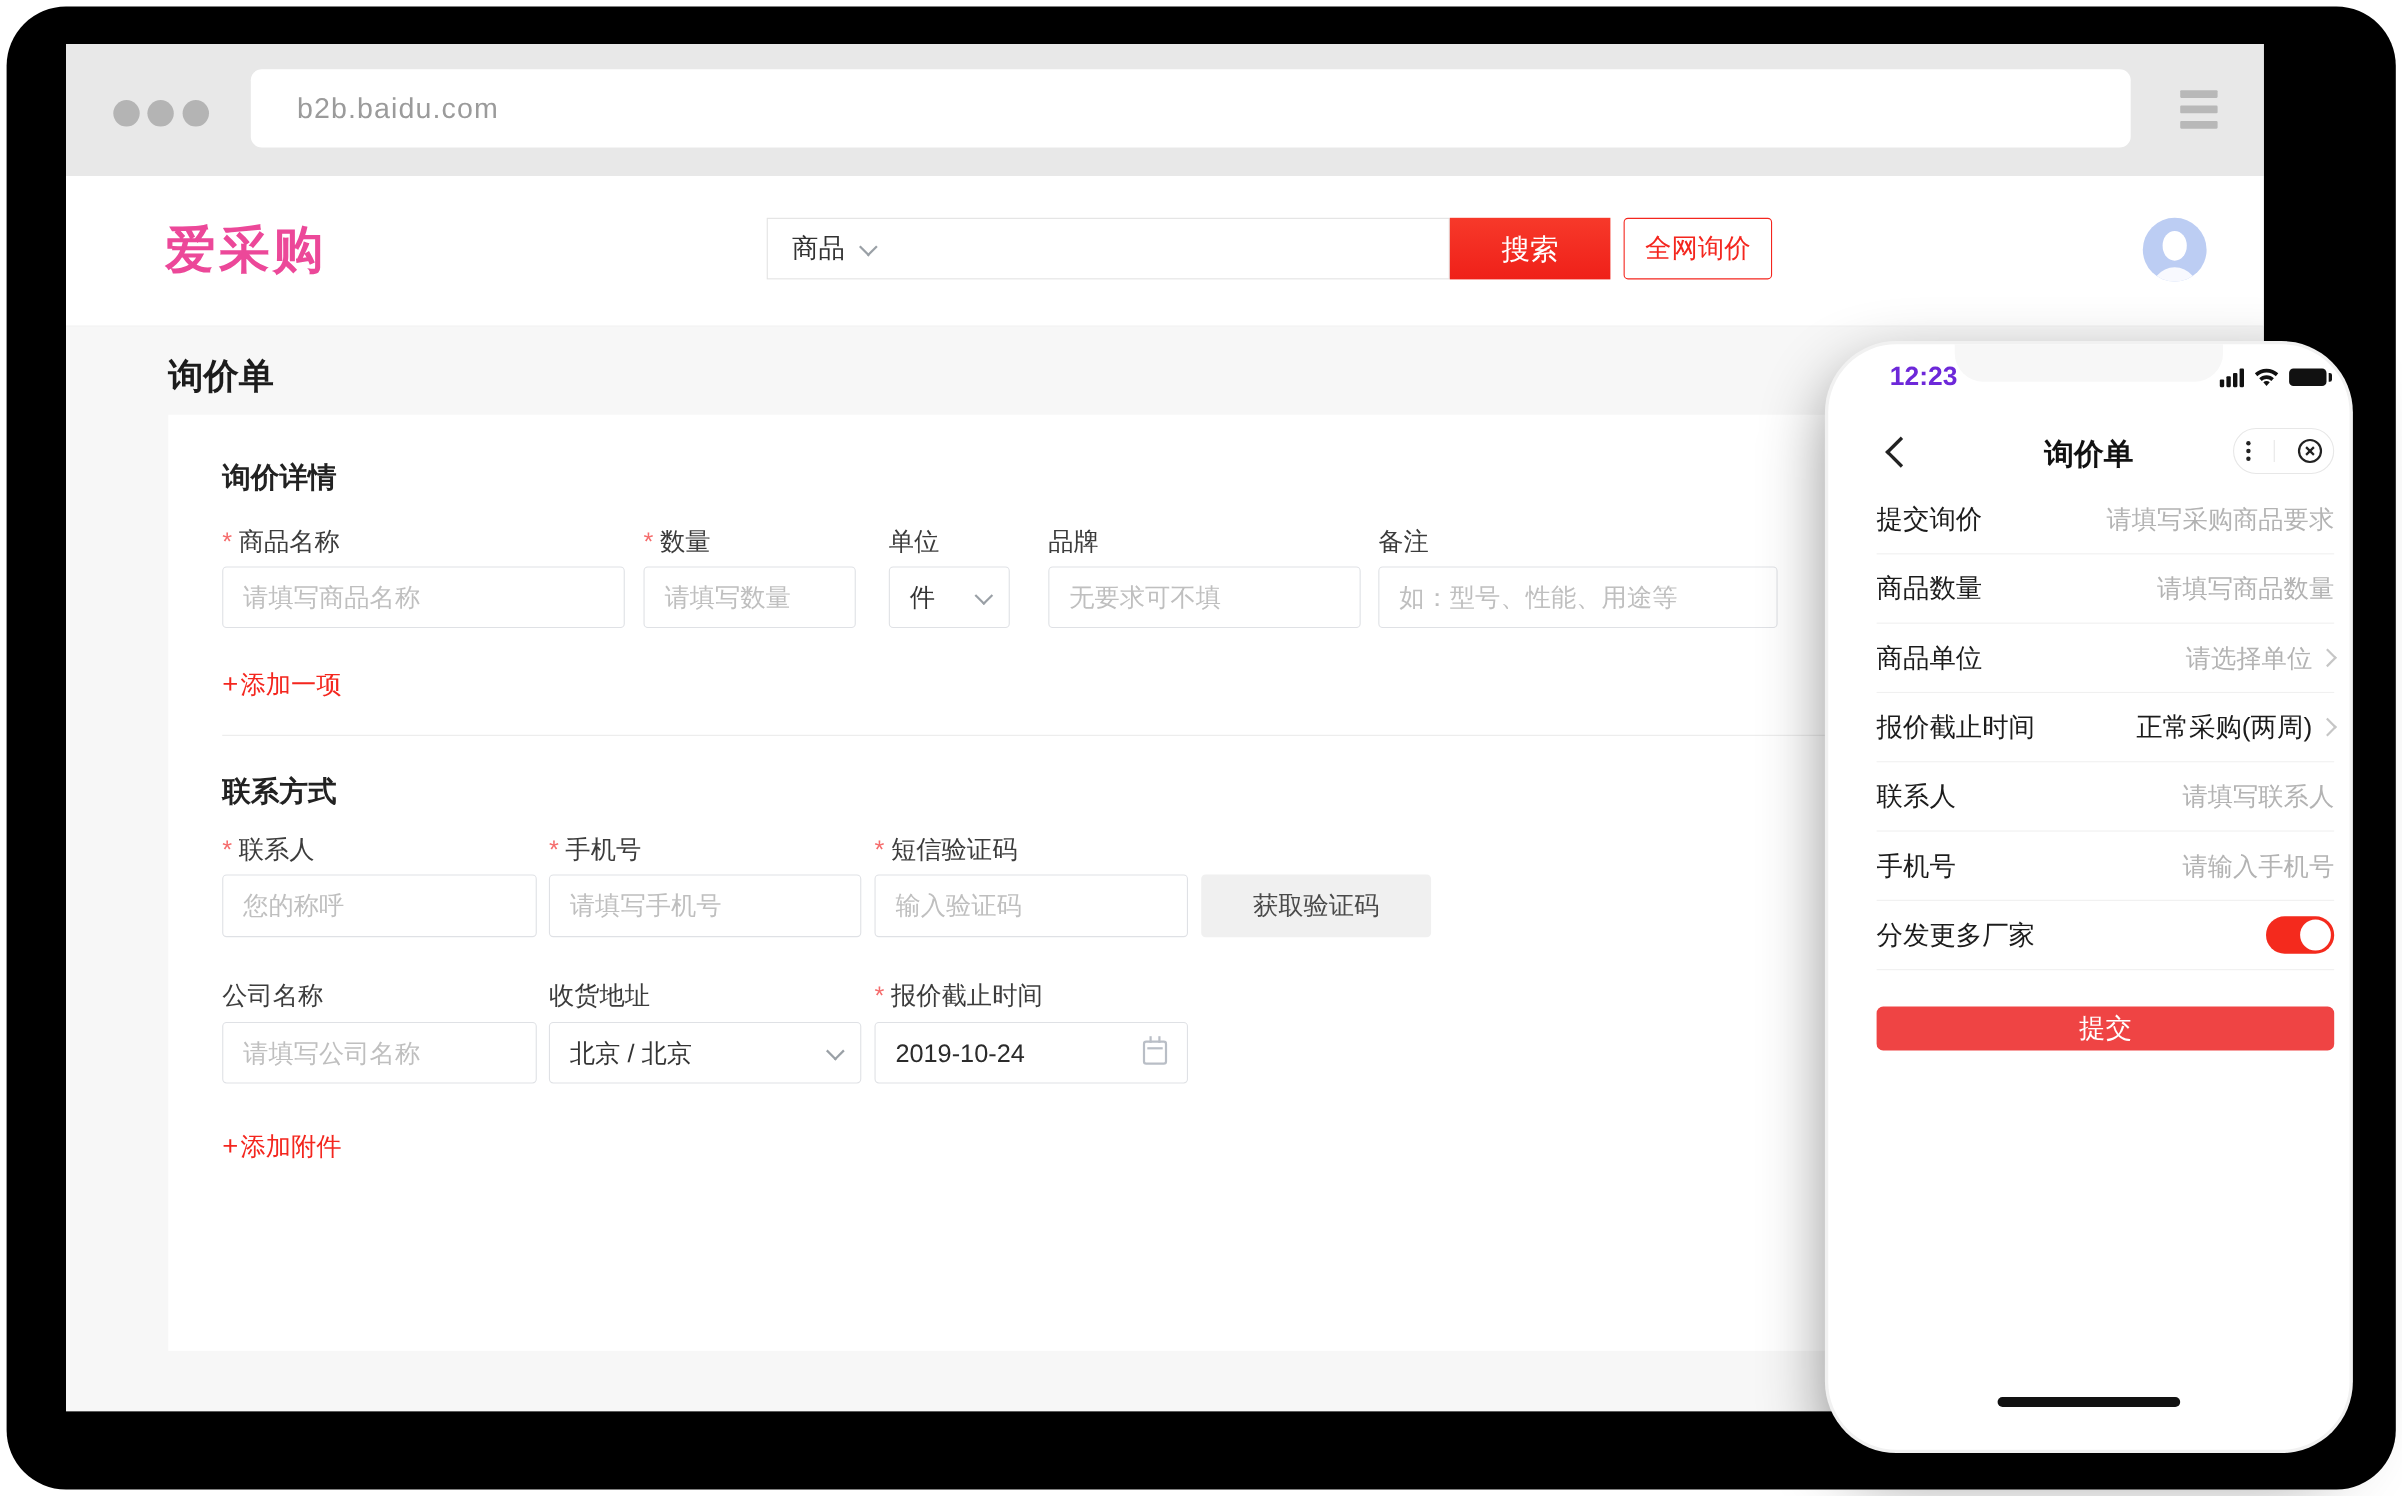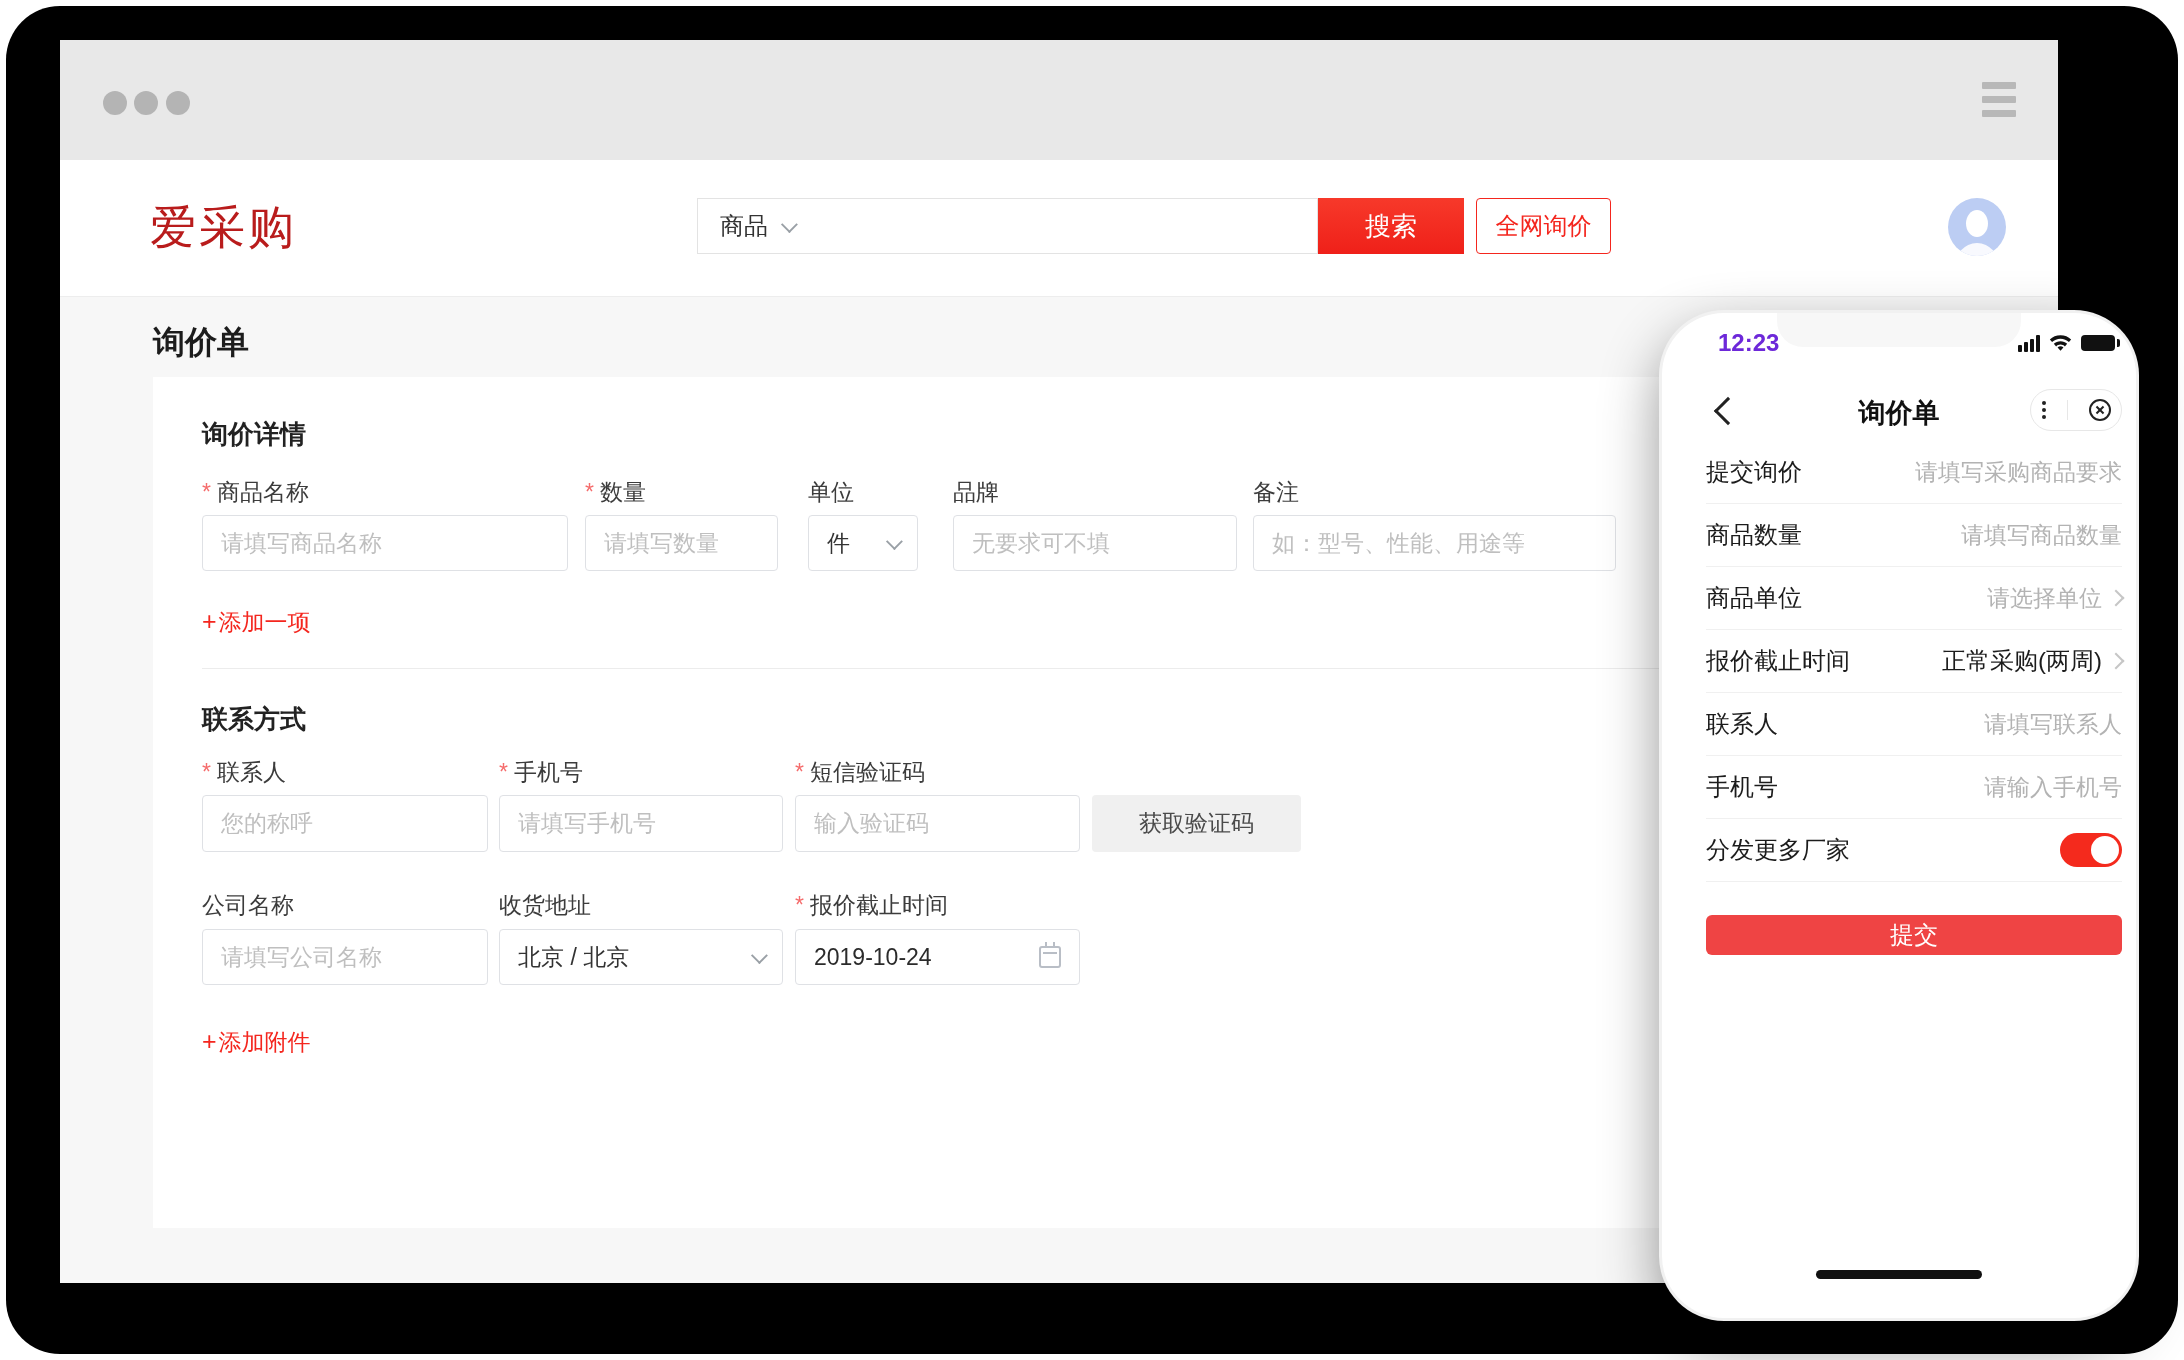--- a/index.html
+++ b/index.html
@@ -16,21 +16,21 @@
   .dot{position:absolute;top:51px;width:24px;height:24px;border-radius:50%;background:#b4b4b4;}
   .urlbar{position:absolute;left:168px;top:23px;width:1709px;height:71px;background:#fff;border-radius:10px;
           display:flex;align-items:center;}
   .urltext{margin-left:42px;font-size:26px;color:#9b9b9b;letter-spacing:1px;}
   .burger{position:absolute;left:1922px;top:42px;width:34px;height:35px;display:flex;flex-direction:column;justify-content:space-between;}
   .burger span{display:block;height:7px;background:#b8b8b8;border-radius:1px;}
 
   
   .shead{position:absolute;left:0;top:120px;width:100%;height:136px;background:#fff;border-bottom:1px solid #ededed;}
   .logo{position:absolute;left:90px;top:50%;transform:translateY(-50%);
-        font-size:46px;font-weight:400;color:#b91c1c;letter-spacing:3px;}
+        font-size:46px;font-weight:700;color:#ec4899;letter-spacing:3px;}
   .searchwrap{position:absolute;left:637px;top:38px;height:56px;}
   .catbox{position:absolute;left:0;top:0;width:621px;height:56px;border:1px solid #e3e3e3;background:#fff;
           box-sizing:border-box;display:flex;align-items:center;}
   .cattext{margin-left:22px;font-size:24px;color:#333;}
   .chev{display:inline-block;width:10px;height:10px;border-right:2px solid #9aa0a6;border-bottom:2px solid #9aa0a6;
         transform:rotate(45deg) translateY(-2px);margin-left:14px;}
   .srchbtn{position:absolute;left:621px;top:0;width:146px;height:56px;background:linear-gradient(180deg,#f7392a,#ef2019);
            color:#fff;font-size:26px;display:flex;align-items:center;justify-content:center;cursor:pointer;}
   .outbtn{position:absolute;left:779px;top:0;width:135px;height:56px;border:1px solid #f4261e;border-radius:4px;
           box-sizing:border-box;color:#f4261e;font-size:24px;display:flex;align-items:center;justify-content:center;background:#fff;}
@@ -106,20 +106,23 @@
 <body>
 
 <div class="frame">
 
   <div class="bwin">
 
     <div class="chrome">
       <span class="dot" style="left:43px"></span>
       <span class="dot" style="left:74px"></span>
       <span class="dot" style="left:106px"></span>
+      <div class="urlbar">
+        <span class="urltext">b2b.baidu.com</span>
+      </div>
       <div class="burger">
           <span></span>
           <span></span>
           <span></span>
         </div>
     </div>
 
     <div class="shead">
       <div class="logo">爱采购</div>
       <div class="searchwrap">

